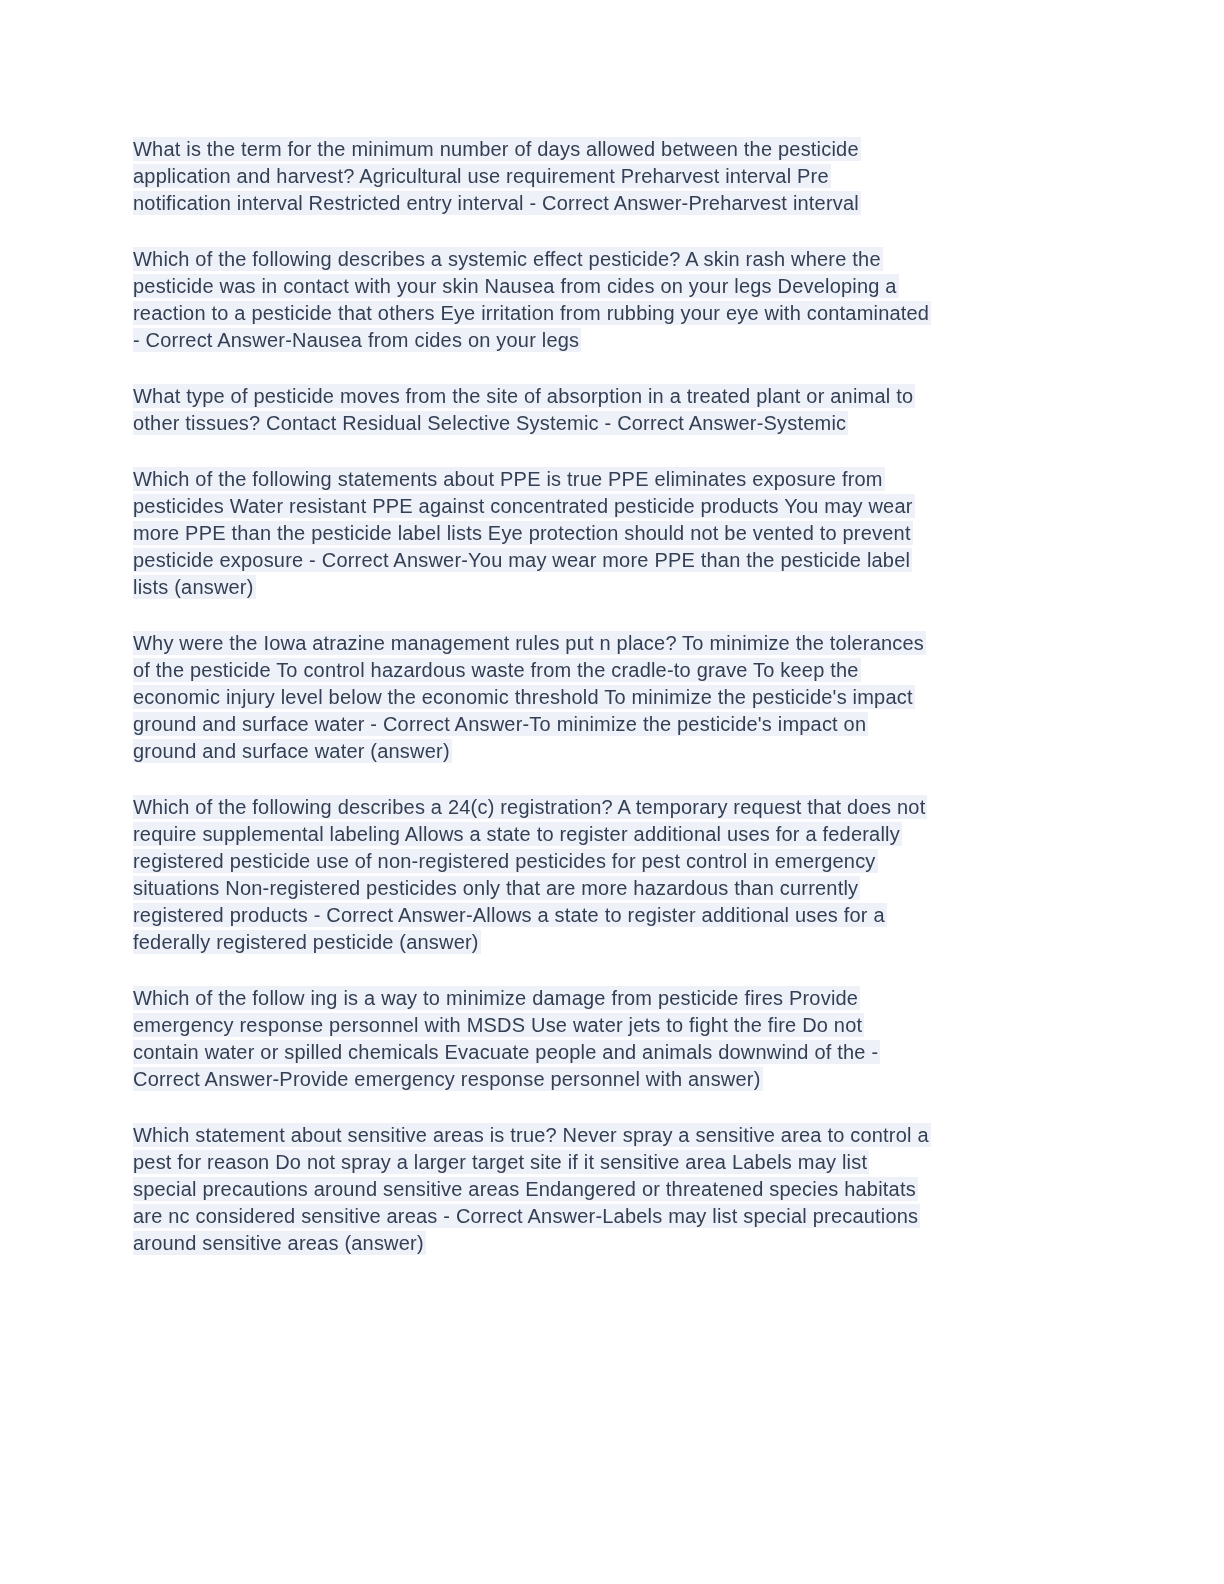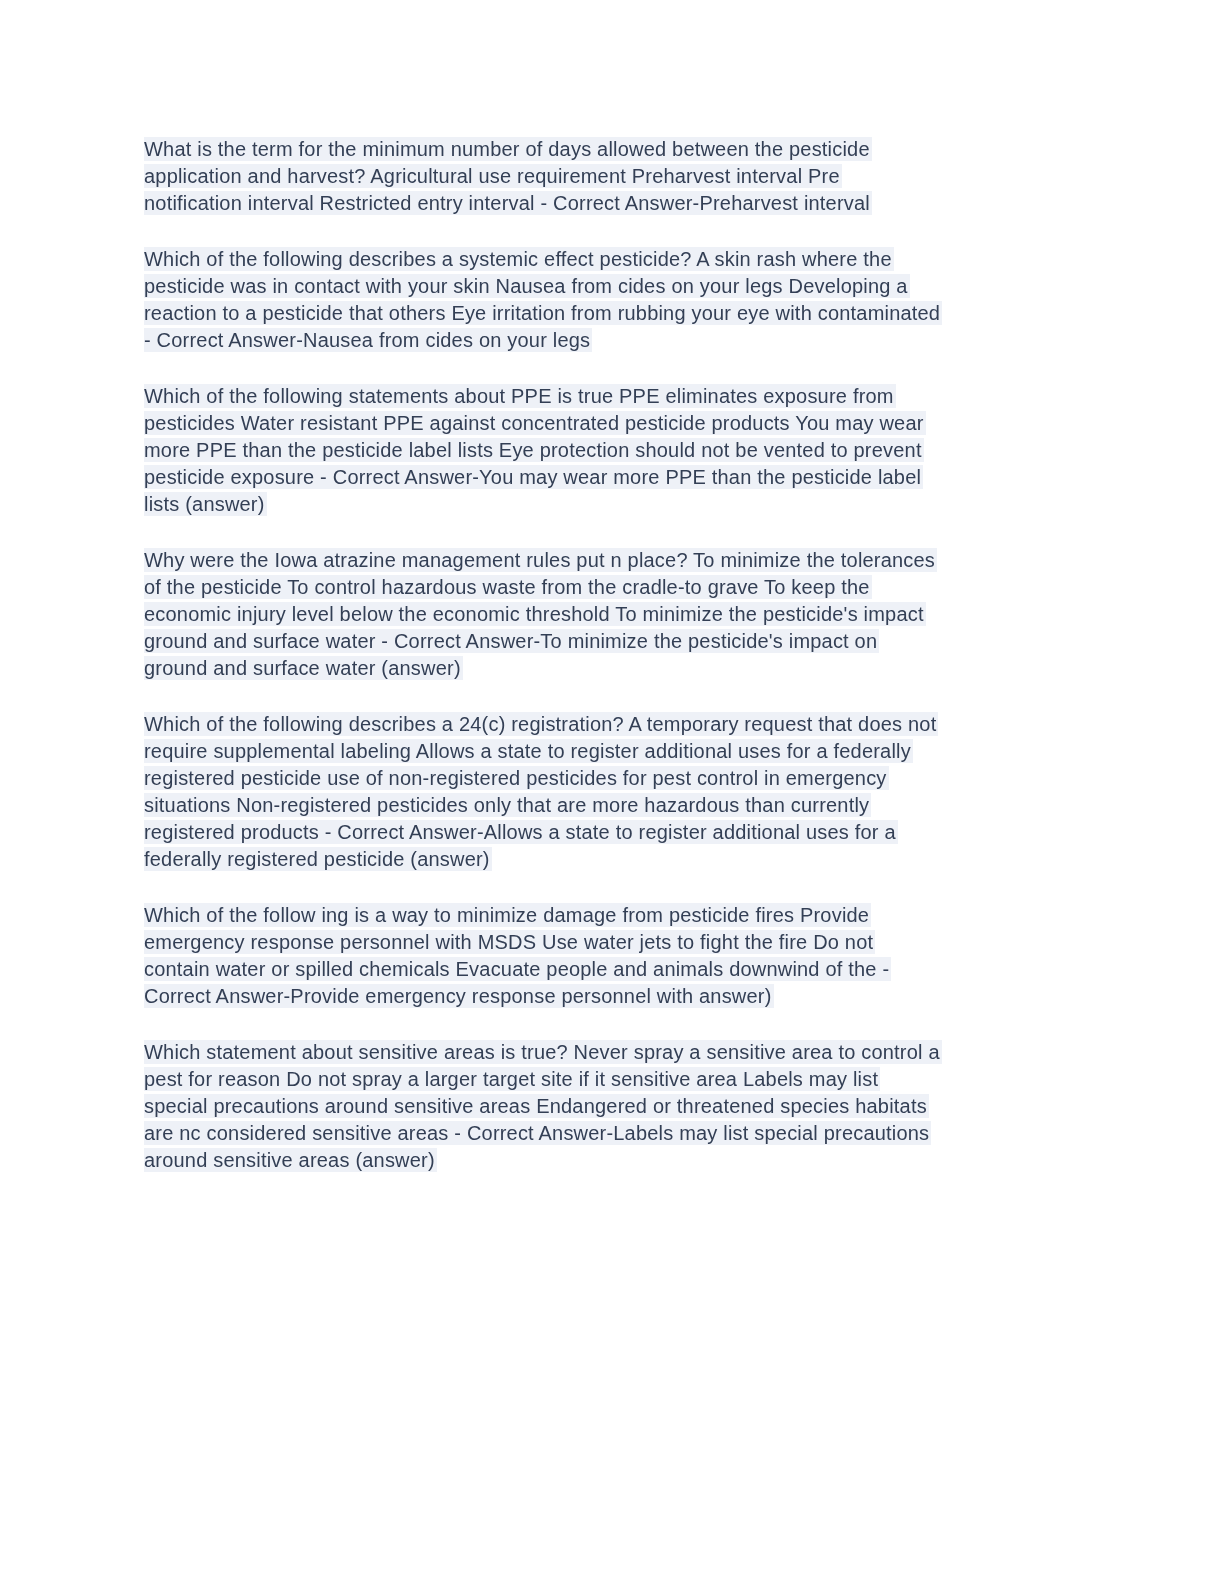--- a/index.html
+++ b/index.html
@@ -9,21 +9,21 @@
   }
   body {
     width: 1224px;
     height: 1584px;
     position: relative;
     overflow: hidden;
     font-family: "Liberation Sans", "DejaVu Sans", sans-serif;
   }
   .page-content {
     position: absolute;
-    left: 144px;
+    left: 133px;
     top: 136px;
     width: 1020px;
   }
   p.para {
     margin: 0 0 29px 0;
     font-size: 20px;
     line-height: 27px;
     color: #333f55;
     letter-spacing: 0.2px;
   }
@@ -39,20 +39,22 @@
 <body>
 
 <div class="page-content">
   <p class="para"><span class="hl">What is the term for the minimum number of days allowed between the pesticide
 application and harvest? Agricultural use requirement Preharvest interval Pre
 notification interval Restricted entry interval - Correct Answer-Preharvest interval</span></p>
   <p class="para"><span class="hl">Which of the following describes a systemic effect pesticide? A skin rash where the
 pesticide was in contact with your skin Nausea from cides on your legs Developing a
 reaction to a pesticide that others Eye irritation from rubbing your eye with contaminated
 - Correct Answer-Nausea from cides on your legs</span></p>
+  <p class="para"><span class="hl">What type of pesticide moves from the site of absorption in a treated plant or animal to
+other tissues? Contact Residual Selective Systemic - Correct Answer-Systemic</span></p>
   <p class="para"><span class="hl">Which of the following statements about PPE is true PPE eliminates exposure from
 pesticides Water resistant PPE against concentrated pesticide products You may wear
 more PPE than the pesticide label lists Eye protection should not be vented to prevent
 pesticide exposure - Correct Answer-You may wear more PPE than the pesticide label
 lists (answer)</span></p>
   <p class="para"><span class="hl">Why were the Iowa atrazine management rules put n place? To minimize the tolerances
 of the pesticide To control hazardous waste from the cradle-to grave To keep the
 economic injury level below the economic threshold To minimize the pesticide's impact
 ground and surface water - Correct Answer-To minimize the pesticide's impact on
 ground and surface water (answer)</span></p>

